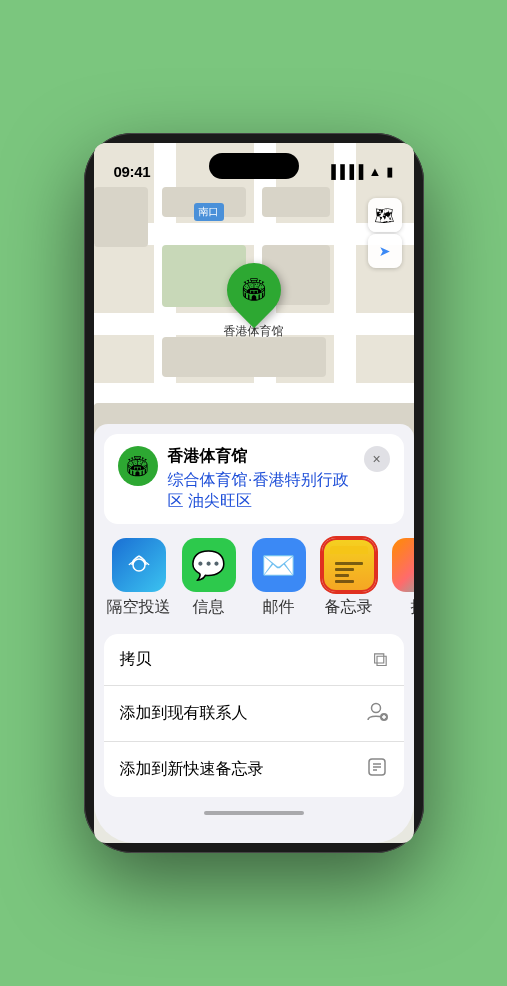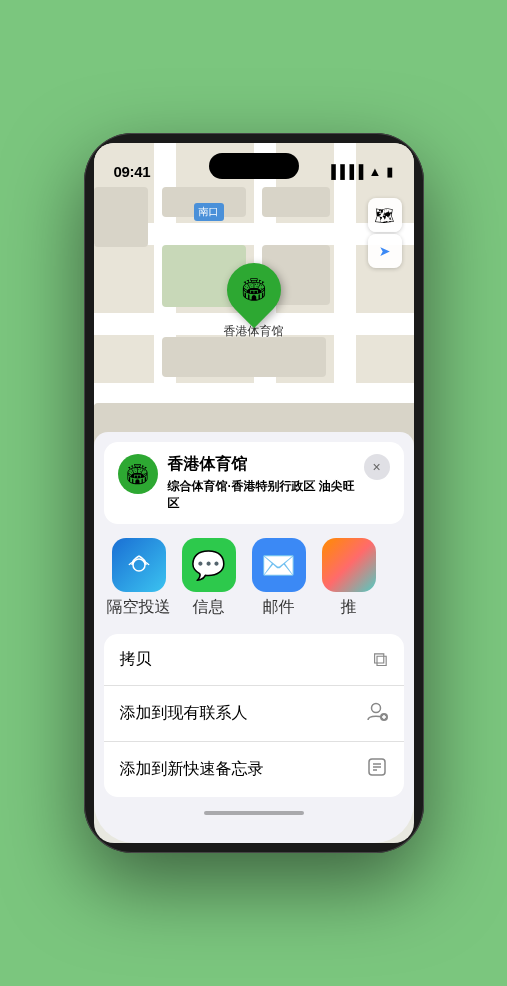--- a/index.html
+++ b/index.html
@@ -17,21 +17,21 @@
       background: #1a1a1a;
       border-radius: 48px;
       padding: 10px;
       position: relative;
       box-shadow: 0 30px 80px rgba(0,0,0,0.5), inset 0 0 0 1px #444;
     }
     .phone-screen {
       width: 100%;
       height: 100%;
       background: #e8e8e0;
-      border-radius: 20px;
+      border-radius: 12px;
       overflow: hidden;
       position: relative;
     }
     
     .status-bar {
       height: 44px;
       background: transparent;
       display: flex;
       align-items: center;
       justify-content: space-between;
@@ -204,23 +204,22 @@
       font-size: 20px;
       flex-shrink: 0;
     }
     .location-info h3 {
       font-size: 16px;
       font-weight: 600;
       color: #000;
       margin-bottom: 3px;
     }
     .location-info p {
-      font-size: 12px;
-      color: #000000;
-      font-weight: bold;
+      font-size: 16px;
+      color: #1d4ed8;
     }
     .close-btn {
       width: 26px;
       height: 26px;
       background: #e0e0e5;
       border-radius: 50%;
       display: flex;
       align-items: center;
       justify-content: center;
       font-size: 14px;
@@ -408,20 +407,32 @@
         <div class="share-item">
           <div class="share-icon messages-bg" style="color:white; font-size: 28px;">💬</div>
           <span class="share-label">信息</span>
         </div>
 
         <div class="share-item">
           <div class="share-icon mail-bg" style="color:white; font-size: 28px;">✉️</div>
           <span class="share-label">邮件</span>
         </div>
 
+        <div class="share-item">
+          <div class="share-icon notes-bg" style="flex-direction:column; align-items:stretch; padding: 6px 6px 4px;">
+            <div style="background: #f5c518; height: 14px; border-radius: 3px 3px 0 0; margin-bottom: 2px;"></div>
+            <div class="notes-lines">
+              <div class="notes-line"></div>
+              <div class="notes-line notes-line-short"></div>
+              <div class="notes-line notes-line-shorter"></div>
+              <div class="notes-line notes-line-short"></div>
+            </div>
+          </div>
+          <span class="share-label">备忘录</span>
+        </div>
 
         <div class="share-item">
           <div class="share-icon" style="background: linear-gradient(135deg, #ff8c00, #ff6b6b, #4ecdc4); position:relative; overflow:hidden;">
             <div style="display:flex; flex-direction:column; gap:3px; align-items:center; justify-content:center; width:100%; height:100%;">
               
               
               
             </div>
           </div>
           <span class="share-label">推</span>

